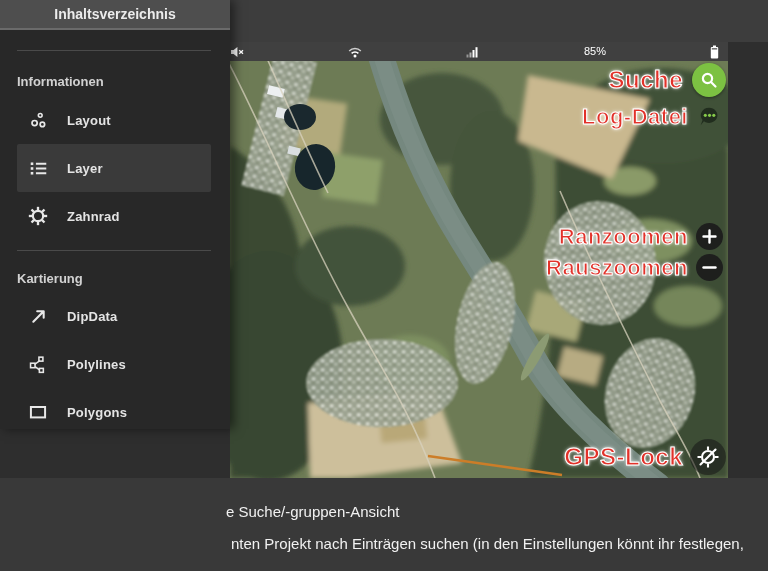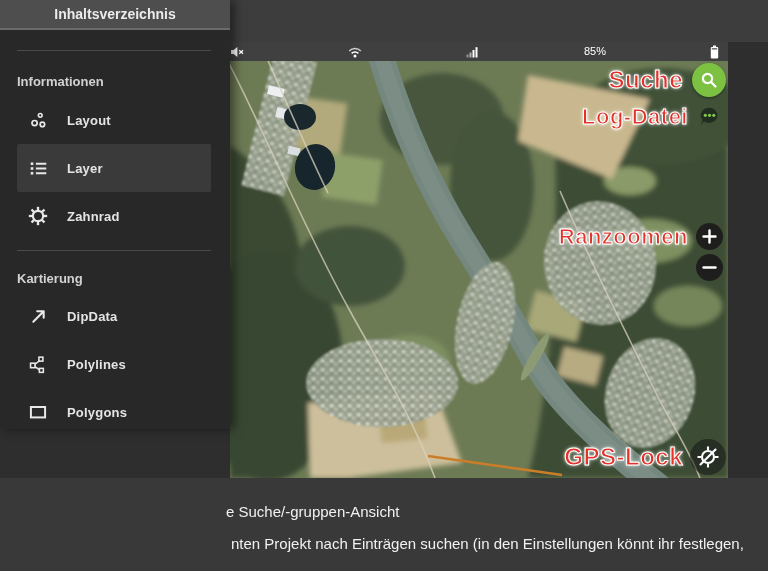--- a/index.html
+++ b/index.html
@@ -200,20 +200,21 @@
       <div class="anno anno-zoomin">
         <span class="anno-label">Ranzoomen</span>
         <span class="round-btn btn-plus">
           <svg width="15" height="15" viewBox="0 0 15 15">
             <path d="M7.5,1.5 V13.5 M1.5,7.5 H13.5" stroke="#fff" stroke-width="2.4" stroke-linecap="round"></path>
           </svg>
         </span>
       </div>
 
       <div class="anno anno-zoomout">
+        <span class="anno-label">Rauszoomen</span>
         <span class="round-btn btn-minus">
           <svg width="15" height="15" viewBox="0 0 15 15">
             <path d="M1.5,7.5 H13.5" stroke="#fff" stroke-width="2.4" stroke-linecap="round"></path>
           </svg>
         </span>
       </div>
 
       <div class="anno anno-gps">
         <span class="anno-label">GPS-Lock</span>
         <span class="round-btn btn-gps">

